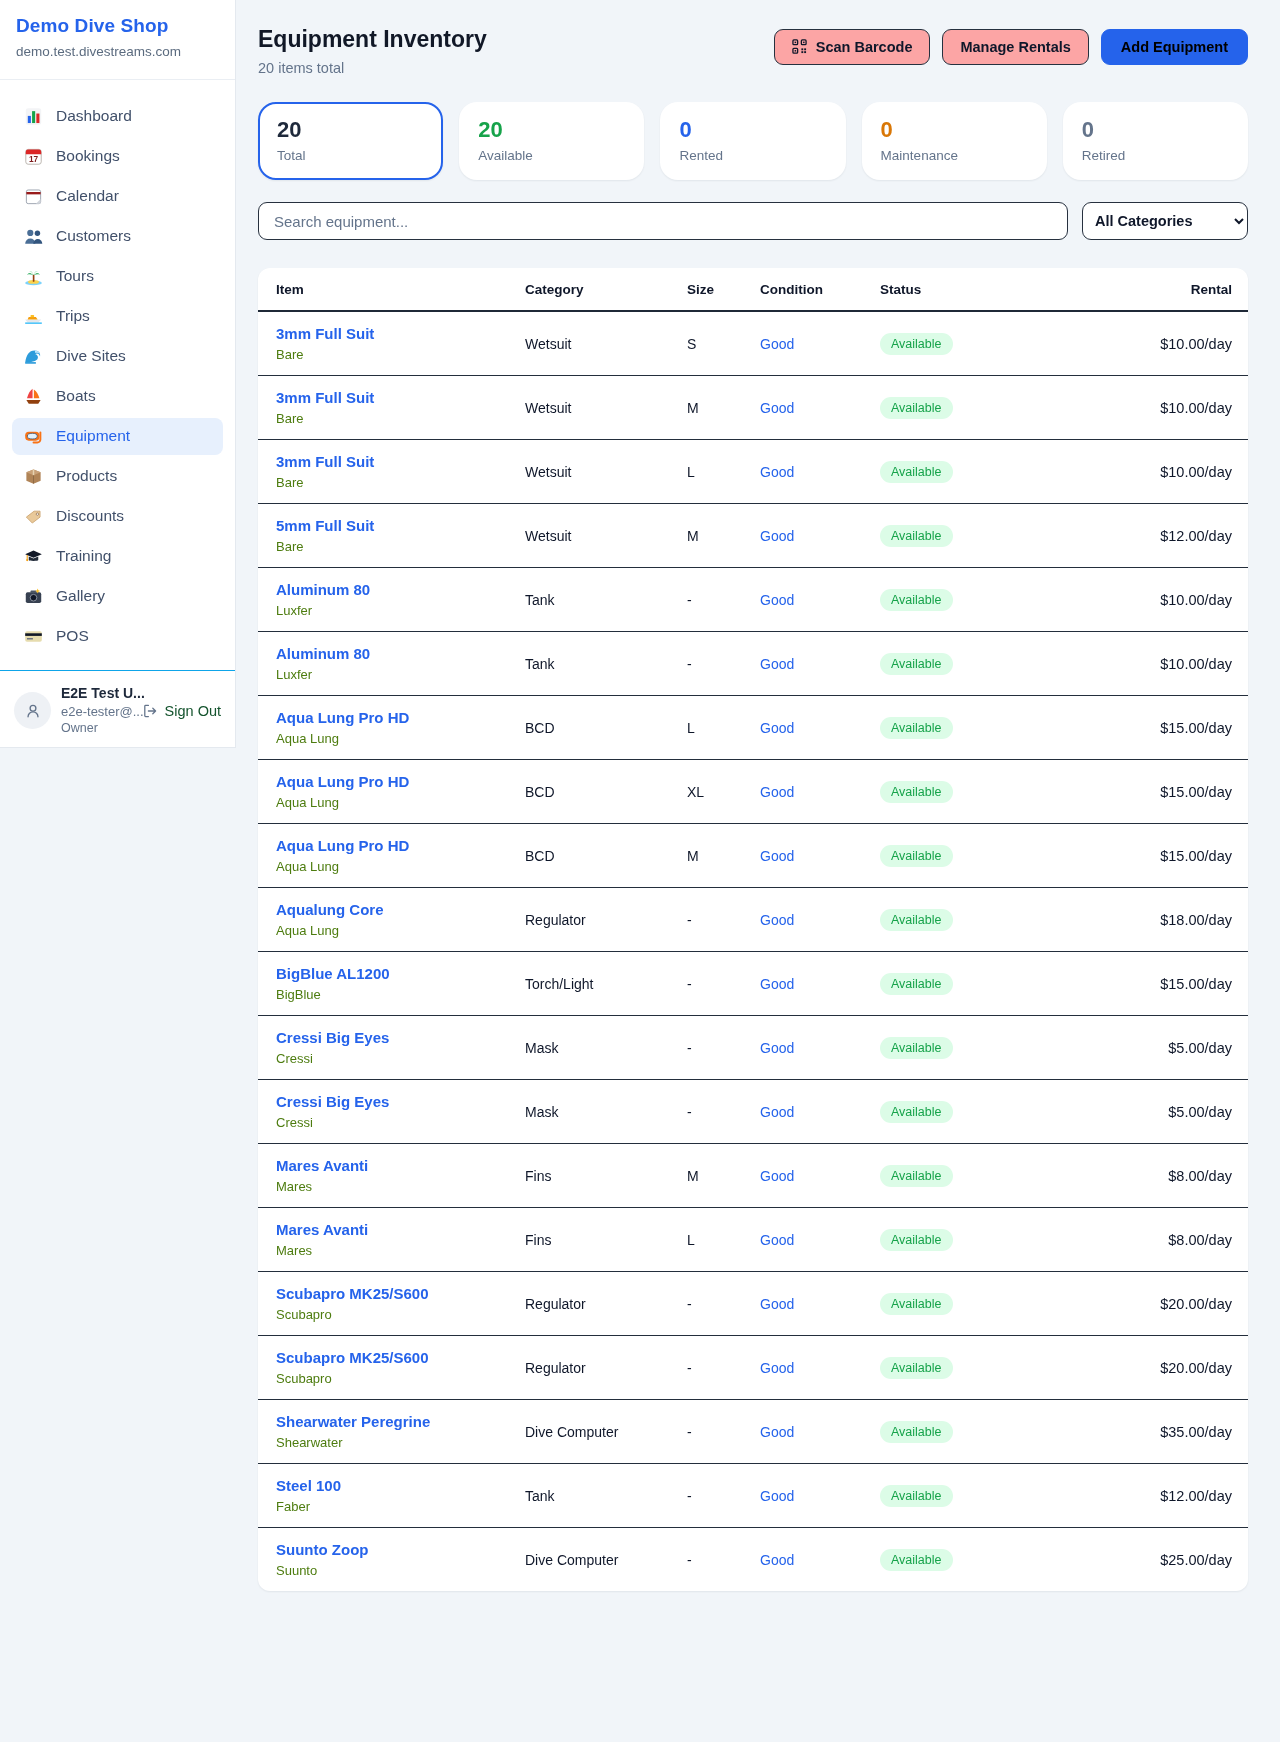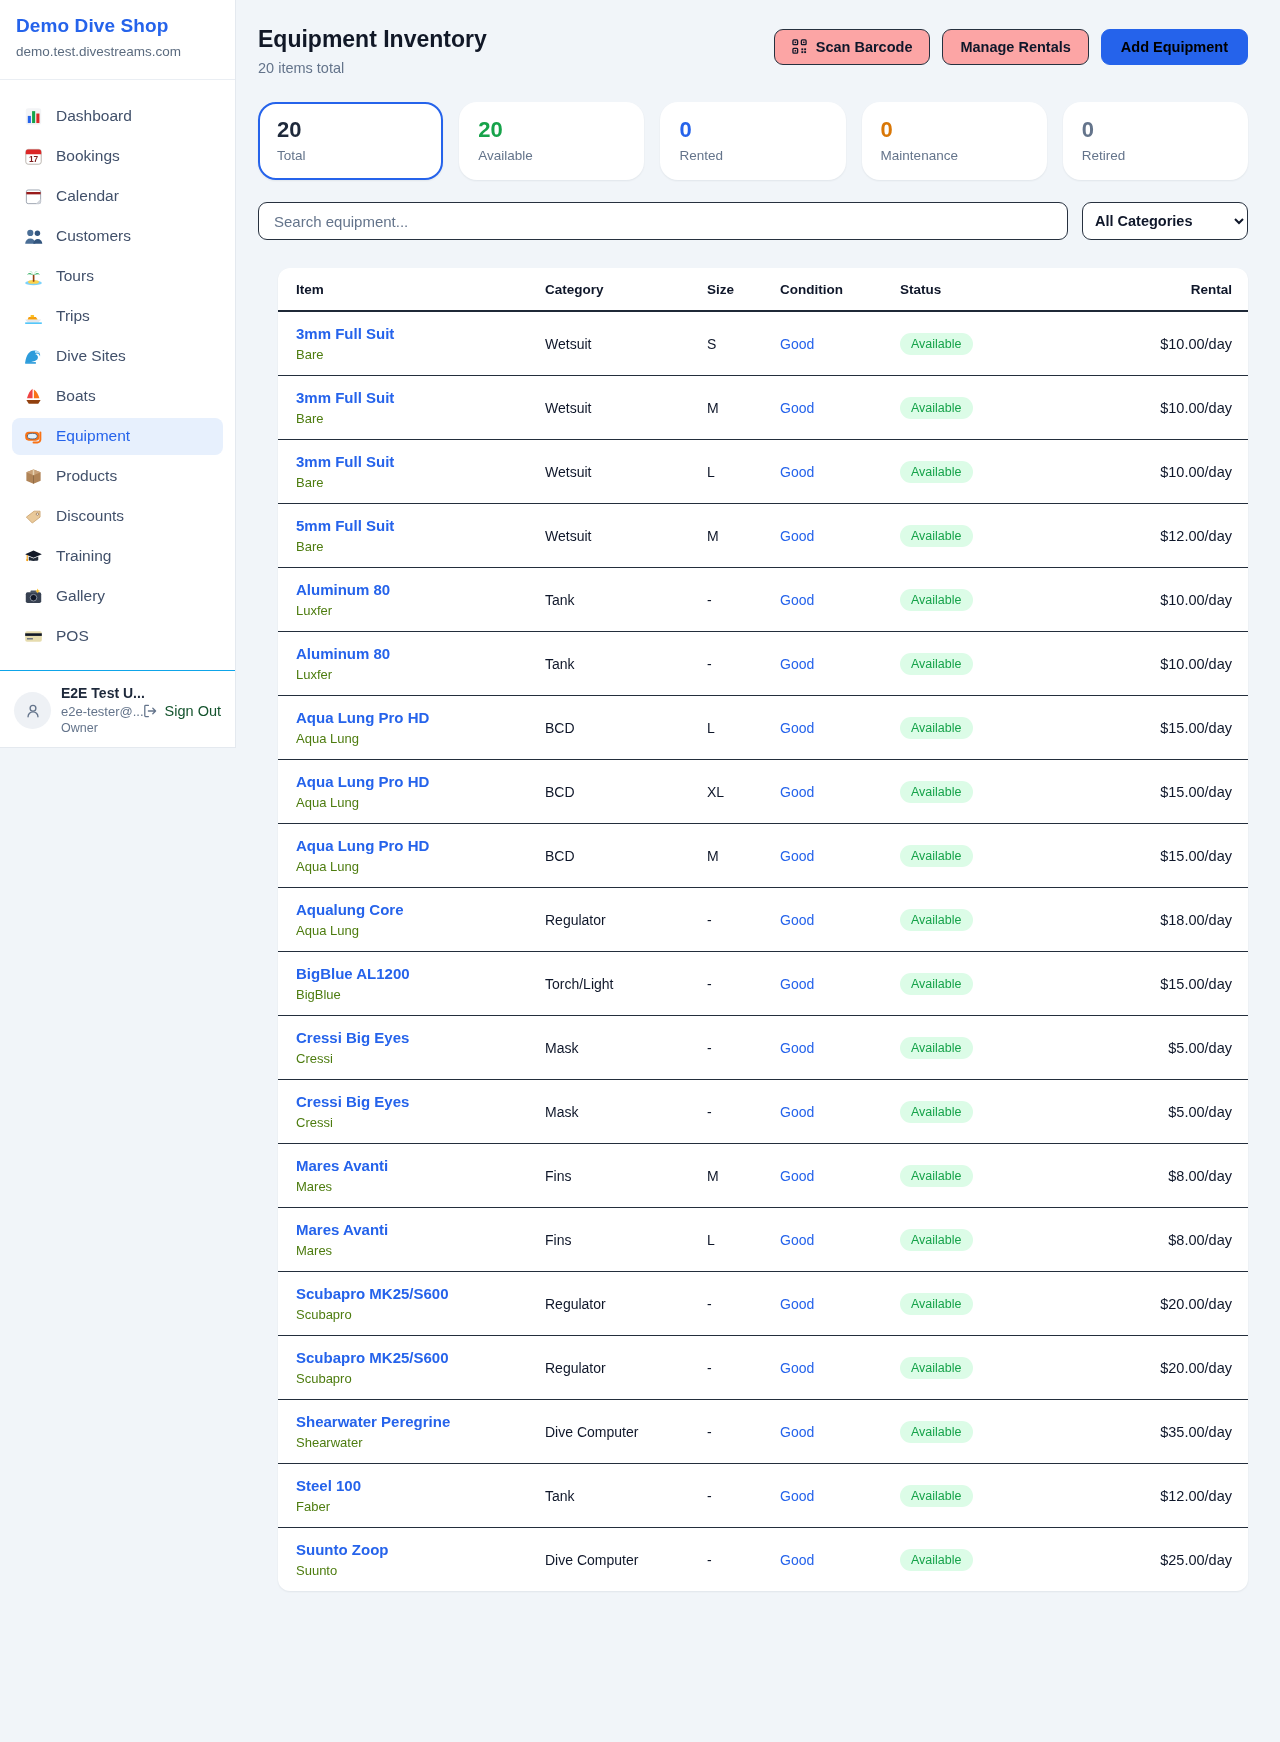--- a/index.html
+++ b/index.html
@@ -75,21 +75,21 @@
   }
   .search-input::placeholder { color: #64748b; }
   .category-select {
     width: 166px; height: 38px; border: 1px solid #27313f; border-radius: 9px;
     background: #fff; font-size: 14.5px; font-weight: 600; color: #0f172a;
     padding: 0 8px; font-family: inherit;
   }
   
   .table-card {
     background: #fff; border-radius: 12px; margin-top: 28px;
-    box-shadow: 0 1px 2px rgba(15,23,42,.07); overflow: hidden; margin-bottom: 22px; margin-left: 20px;
+    box-shadow: 0 1px 2px rgba(15,23,42,.07); overflow: hidden; margin-bottom: 22px;
   }
   table { width: 100%; border-collapse: collapse; table-layout: fixed; }
   th {
     font-size: 13.5px; font-weight: 700; color: #0f172a; text-align: left;
     padding: 14px 0 13px; border-bottom: 2px solid #1f2937;
   }
   th.col-item, td.col-item { padding-left: 18px; }
   th.col-rental, td.col-rental { text-align: right; padding-right: 16px; }
   td { padding: 13px 0; border-bottom: 1px solid #232e3c; vertical-align: middle; }
   tr:last-child td { border-bottom: none; }

